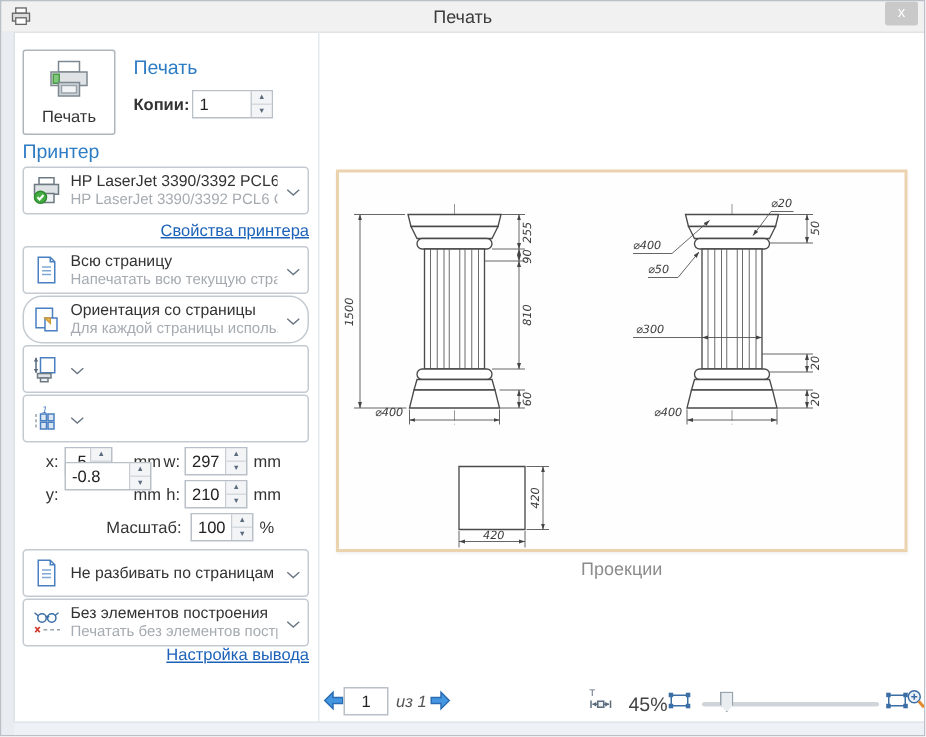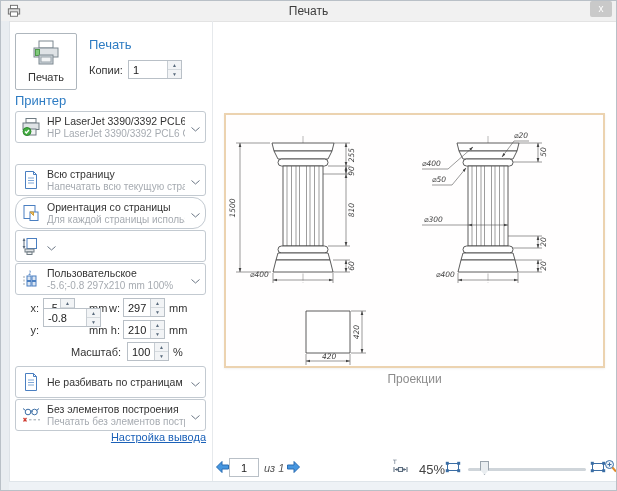--- a/index.html
+++ b/index.html
@@ -77,21 +77,21 @@
           <rect x="3" y="8" width="24" height="9" fill="#dfe3e6" stroke="#7d8890"></rect>
           <rect x="4.5" y="9.5" width="4" height="6" fill="#7fc97a" stroke="#4e9a4a"></rect>
           <rect x="8" y="15" width="14" height="9" fill="#cfd6db" stroke="#7d8890"></rect>
           <rect x="10" y="17" width="10" height="5" fill="#f2f4f5" stroke="#9aa4ab"></rect>
         </svg>
     </span>
     <span>Печать</span>
   </button>
 
   <span class="h-blue" style="left:88px;top:36px;">Печать</span>
-  <span class="lbl" style="left:88px;top:63px;">Копии:</span>
+  <span class="lbl" style="left:88px;top:63px;font-weight:bold;">Копии:</span>
   <span class="spin" style="left:127px;top:59px;width:54px;">
     <input value="1" style="">
     <span class="btns">
         <span class="sb">▲</span>
         <span class="sb">▼</span>
       </span>
   </span>
 
   <span class="h-blue" style="left:14px;top:92px;">Принтер</span>
 
@@ -106,20 +106,21 @@
         </svg>
     </span>
     <span class="txt">
       <div class="t1">HP LaserJet 3390/3392 PCL6 Class ...</div>
       <div class="t2">HP LaserJet 3390/3392 PCL6 Class ...</div>
     </span>
     <span class="chev"><svg width="9" height="5" viewBox="0 0 9 5">
           <path d="M0.5 0.5 L4.5 4 L8.5 0.5" fill="none" stroke="#6b7785"></path>
         </svg></span>
   </div>
+  <span class="lnk" style="top:147px;">Свойства принтера</span>
 
   <div class="dd" style="top:163px;">
     <span class="ico">
       <svg width="20" height="20" viewBox="0 0 20 20">
           <path d="M4.5 1.5 h8 l3 3 v14 h-11 z" fill="#fff" stroke="#4a7fc1"></path>
           <path d="M12.5 1.5 v3 h3" fill="none" stroke="#4a7fc1"></path>
           <line x1="7" y1="8" x2="13" y2="8" stroke="#7fa7d6"></line>
           <line x1="7" y1="10.5" x2="13" y2="10.5" stroke="#7fa7d6"></line>
           <line x1="7" y1="13" x2="13" y2="13" stroke="#7fa7d6"></line>
         </svg>
@@ -168,24 +169,20 @@
   <div class="dd" style="top:262px;">
     <span class="ico">
       <svg width="20" height="20" viewBox="0 0 20 20">
           <text x="7" y="6" font-size="6" fill="#4a7fc1" font-style="italic" font-family="DejaVu Sans">1</text>
           <line x1="3" y1="7" x2="3" y2="17" stroke="#9aa4ab" stroke-dasharray="2 1.5"></line>
           <rect x="6" y="7" width="4" height="4.5" fill="#dbe6f3" stroke="#4a7fc1"></rect>
           <rect x="11" y="7" width="4" height="4.5" fill="#dbe6f3" stroke="#4a7fc1"></rect>
           <rect x="6" y="12.5" width="4" height="4.5" fill="#dbe6f3" stroke="#4a7fc1"></rect>
           <rect x="11" y="12.5" width="4" height="4.5" fill="#dbe6f3" stroke="#4a7fc1"></rect>
         </svg>
-    </span>
-    <span class="txt">
-      <div class="t1">Пользовательское</div>
-      <div class="t2">-5.6;-0.8  297x210 mm 100%</div>
     </span>
     <span class="chev"><svg width="9" height="5" viewBox="0 0 9 5">
           <path d="M0.5 0.5 L4.5 4 L8.5 0.5" fill="none" stroke="#6b7785"></path>
         </svg></span>
   </div>
 
   <span class="lbl" style="left:22px;top:301px;width:16px;text-align:right;">x:</span>
   <span class="spin" style="left:42px;top:297px;width:32px;">
     <input value="-5.6" style="">
     <span class="btns">

